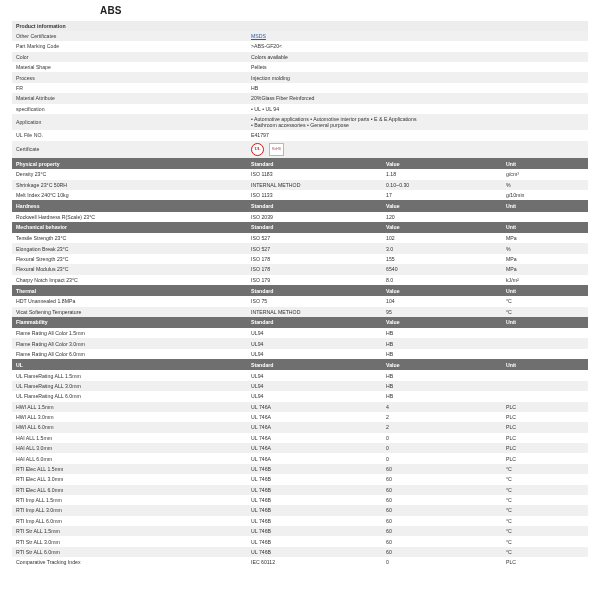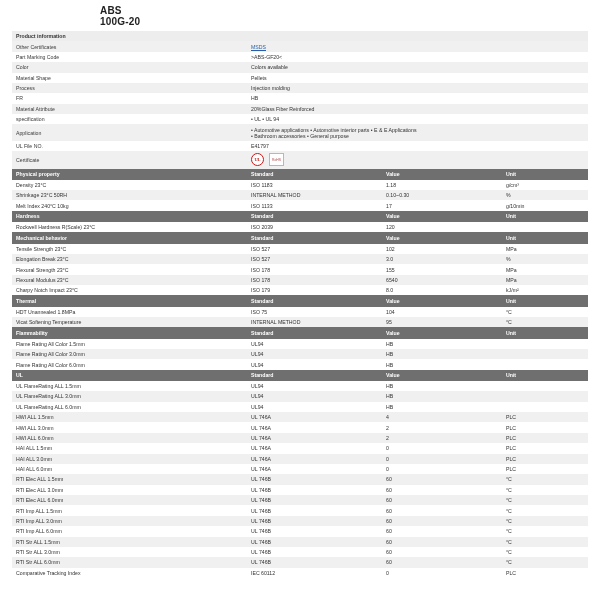--- a/index.html
+++ b/index.html
@@ -110,21 +110,20 @@
     padding: 3px 4px;
   }
 </style>
 </head>
 <body>
 
 <div class="page">
 
   <div class="title-block">
     <div class="title-line">ABS</div>
-    <div class="title-line">100G-20</div>
   </div>
 
   <table class="spec">
     <colgroup>
       <col class="col-a">
         <col class="col-b">
         <col class="col-c">
         <col class="col-d">
     </colgroup>
     <tbody id="prodinfo-body">

